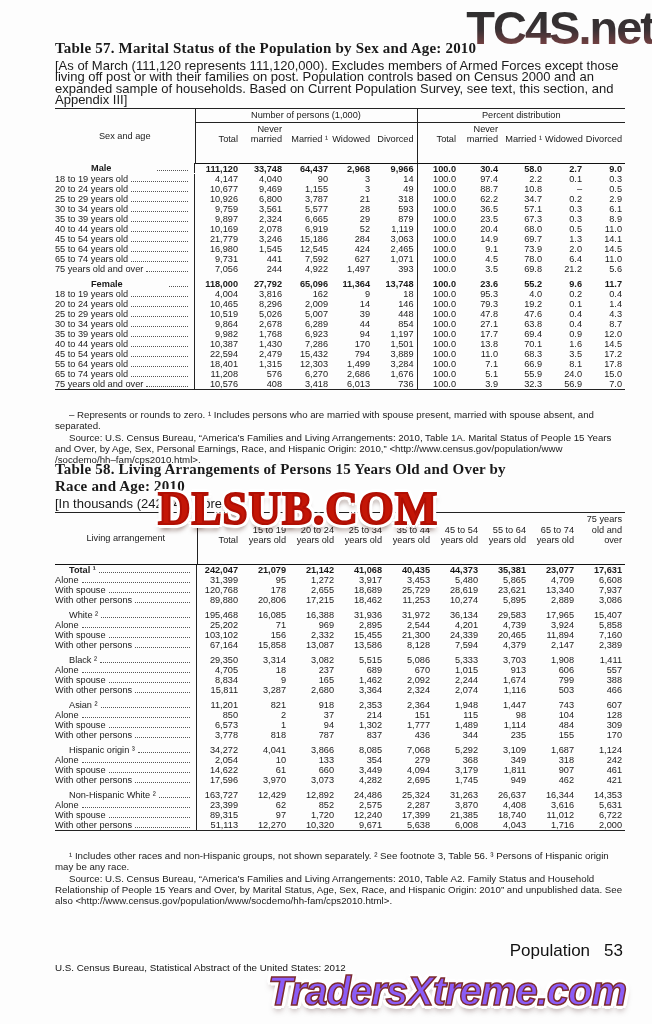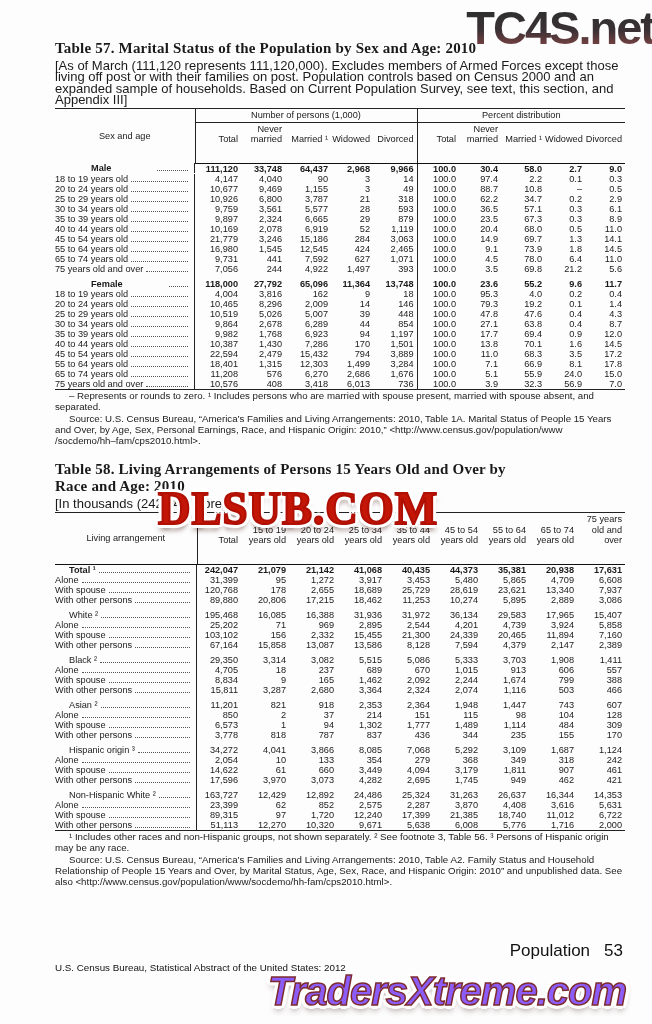--- a/index.html
+++ b/index.html
@@ -74,21 +74,21 @@
   td.lbl-cell .lbl { white-space: nowrap; }
   td.lbl-cell .leader {
     flex: 1 1 auto;
     min-width: 4px;
     margin: 0 3px 2px 3px;
     border-bottom: 1.6px dotted #555;
   }
   td.lbl-cell.ind1 { padding-left: 14px; }
   td.lbl-cell.ind2 { padding-left: 36px; gap: 43px; }
   
-  .footnotes { margin-top: 0; }
+  .footnotes { margin-top: 19px; }
   .footnotes p {
     font-size: 9.7px;
     line-height: 11.4px;
     text-indent: 14px;
   }
   
   #footer-right {
     position: absolute; top: 941px; right: 29px;
     font-size: 17px; color: #111;
   }
@@ -316,21 +316,21 @@
               <span class="leader"></span>
             </td>
             <td class="num">16,980</td>
             <td class="num">1,545</td>
             <td class="num">12,545</td>
             <td class="num">424</td>
             <td class="num vr">2,465</td>
             <td class="num">100.0</td>
             <td class="num">9.1</td>
             <td class="num">73.9</td>
-            <td class="num">1.8</td>
+            <td class="num">2.0</td>
             <td class="num">14.5</td>
           </tr>
           <tr>
             <td class="lbl-cell vr">
               <span class="lbl">65 to 74 years old</span>
               <span class="leader"></span>
             </td>
             <td class="num">9,731</td>
             <td class="num">441</td>
             <td class="num">7,592</td>
@@ -580,21 +580,21 @@
               <span class="lbl">Total ¹</span>
               <span class="leader"></span>
             </td>
             <td class="num">242,047</td>
             <td class="num">21,079</td>
             <td class="num">21,142</td>
             <td class="num">41,068</td>
             <td class="num">40,435</td>
             <td class="num">44,373</td>
             <td class="num">35,381</td>
-            <td class="num">20,938</td>
+            <td class="num">23,077</td>
             <td class="num">17,631</td>
           </tr>
           <tr>
             <td class="lbl-cell vr">
               <span class="lbl">Alone</span>
               <span class="leader"></span>
             </td>
             <td class="num">31,399</td>
             <td class="num">95</td>
             <td class="num">1,272</td>
@@ -924,21 +924,21 @@
             <td class="lbl-cell vr">
               <span class="lbl">With other persons</span>
               <span class="leader"></span>
             </td>
             <td class="num">51,113</td>
             <td class="num">12,270</td>
             <td class="num">10,320</td>
             <td class="num">9,671</td>
             <td class="num">5,638</td>
             <td class="num">6,008</td>
-            <td class="num">5,776</td>
+            <td class="num">4,043</td>
             <td class="num">1,716</td>
             <td class="num">2,000</td>
           </tr>
         </tbody>
     </table>
 
     <div class="footnotes">
       <p>¹ Includes other races and non-Hispanic groups, not shown separately. ² See footnote 3, Table 56. ³ Persons of Hispanic origin may be any race.</p>
       <p>Source: U.S. Census Bureau, “America’s Families and Living Arrangements: 2010, Table A2. Family Status and Household Relationship of People 15 Years and Over, by Marital Status, Age, Sex, Race, and Hispanic Origin: 2010” and unpublished data. See also &lt;http://www.census.gov/population/www/socdemo/hh-fam/cps2010.html&gt;.</p>
     </div>

